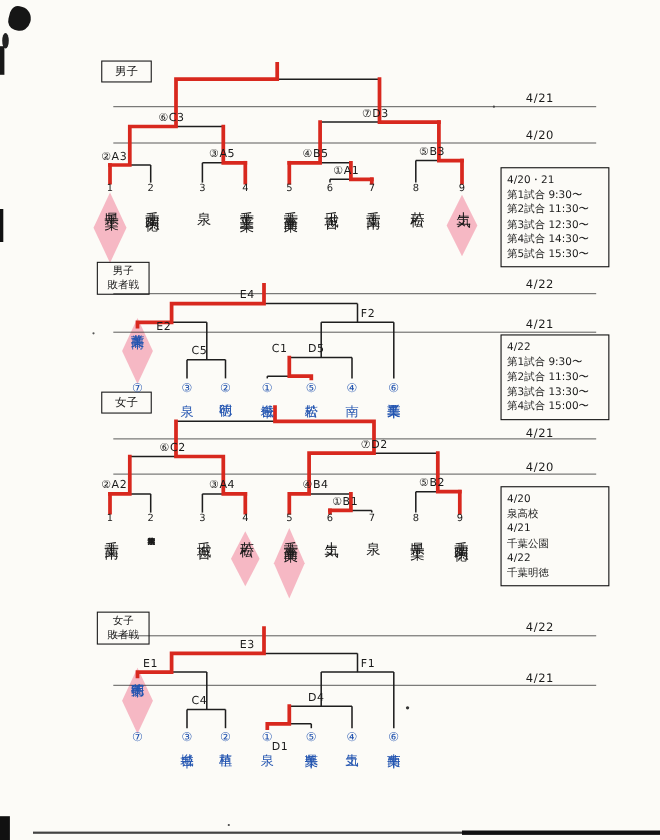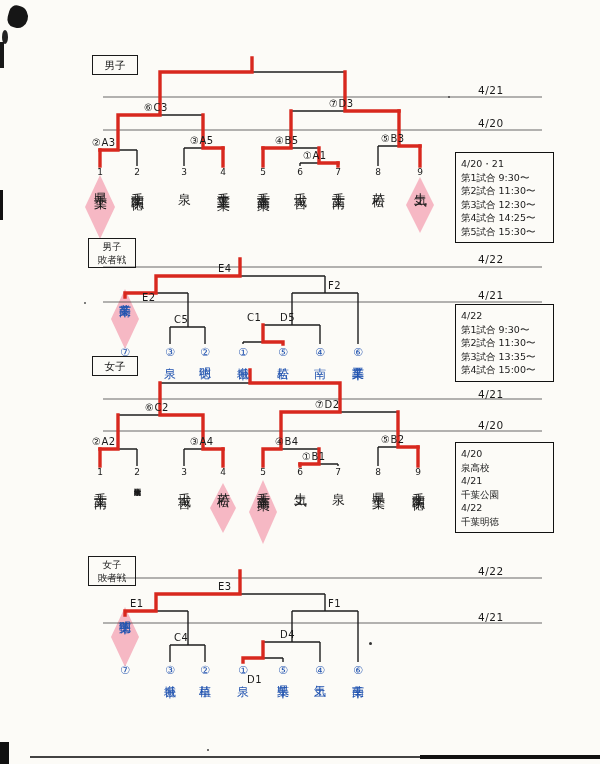--- a/index.html
+++ b/index.html
@@ -214,21 +214,21 @@
   <div class="t cn bl" style="left:350px;top:346px">⑥</div>
   <div class="t nm c12 bl" style="left:117px;top:295px">千葉商業</div>
   <div class="t nm c12 bl" style="left:162px;top:358px">泉</div>
   <div class="t nm c12 bl" style="left:197px;top:358px">明徳</div>
   <div class="t nm c12 bl" style="left:235px;top:358px">千城台</div>
   <div class="t nm c12 bl" style="left:275px;top:358px">若松</div>
   <div class="t nm c12 bl" style="left:312px;top:358px">南</div>
   <div class="t nm c12 bl" style="left:350px;top:358px">千葉工業</div>
 
   <div class="t ml" style="left:145px;top:402px">⑥C2</div>
-  <div class="t ml" style="left:315px;top:399px">⑦D2</div>
+  <div class="t ml" style="left:328px;top:399px">⑦D2</div>
   <div class="t ml" style="left:92px;top:436px">②A2</div>
   <div class="t ml" style="left:190px;top:436px">③A4</div>
   <div class="t ml" style="left:275px;top:436px">④B4</div>
   <div class="t ml" style="left:302px;top:451px">①B1</div>
   <div class="t ml" style="left:381px;top:434px">⑤B2</div>
 
   <div class="t n" style="left:94px;top:467px">1</div>
   <div class="t n" style="left:131px;top:467px">2</div>
   <div class="t n" style="left:178px;top:467px">3</div>
   <div class="t n" style="left:217px;top:467px">4</div>
@@ -268,28 +268,28 @@
   <div class="t nm c12 bl" style="left:235px;top:676px">泉</div>
   <div class="t nm c12 bl" style="left:275px;top:676px">県千葉</div>
   <div class="t nm c12 bl" style="left:312px;top:676px">土気</div>
   <div class="t nm c12 bl" style="left:350px;top:676px">千葉南</div>
 
   <div class="t sb" style="left:455px;top:152px">
     <div>4/20・21</div>
     <div>第1試合  9:30〜</div>
     <div>第2試合 11:30〜</div>
     <div>第3試合 12:30〜</div>
-    <div>第4試合 14:25〜</div>
+    <div>第4試合 14:30〜</div>
     <div>第5試合 15:30〜</div>
   </div>
   <div class="t sb" style="left:455px;top:304px">
     <div>4/22</div>
     <div>第1試合  9:30〜</div>
     <div>第2試合 11:30〜</div>
-    <div>第3試合 13:35〜</div>
+    <div>第3試合 13:30〜</div>
     <div>第4試合 15:00〜</div>
   </div>
   <div class="t sb" style="left:455px;top:442px">
     <div>4/20</div>
     <div>泉高校</div>
     <div>4/21</div>
     <div>千葉公園</div>
     <div>4/22</div>
     <div>千葉明徳</div>
   </div>

